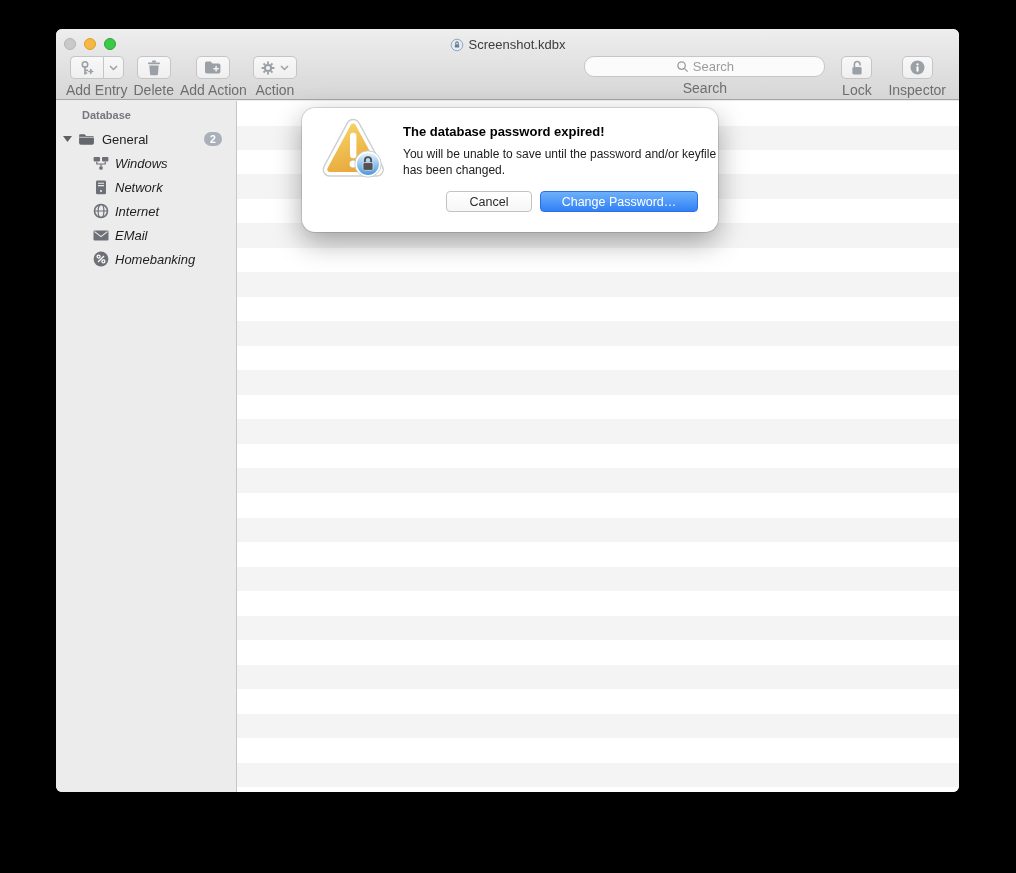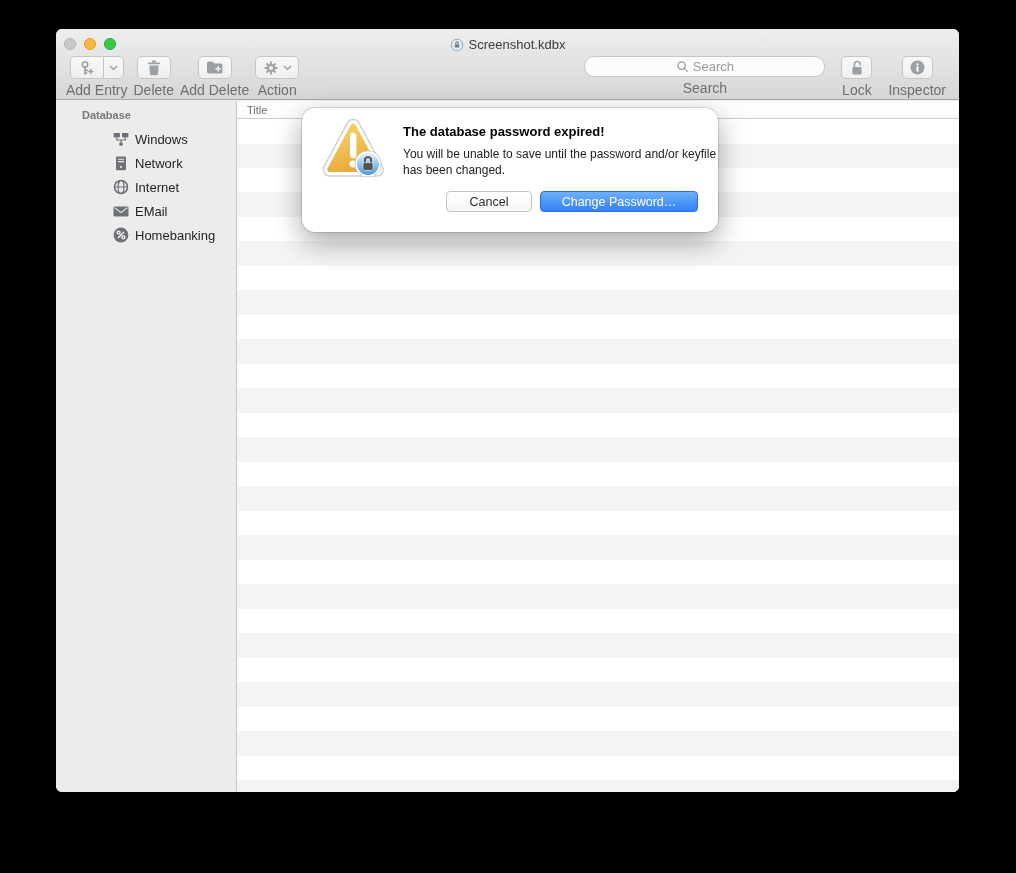--- a/index.html
+++ b/index.html
@@ -63,21 +63,21 @@
   .tree { position:absolute; left:0; top:26px; width:100%; }
   .tree-row { height:24px; display:flex; align-items:center; font-size:13px; color:#1f1f22; }
   .tree-row .disclosure { width:10px; margin-left:7px; display:flex; }
   .tree-row .g-icon { margin-left:5px; display:flex; }
   .tree-row .g-label { margin-left:7px; }
   .badge {
     position:absolute; right:14px; min-width:18px; height:14px; padding:0 5px;
     background:#a9b0ba; border-radius:8px; color:#fff; font-size:10.5px; font-weight:bold;
     display:flex; align-items:center; justify-content:center;
   }
-  .child-row { padding-left:56px; }
+  .child-row { padding-left:36px;font-style:italic; }
   .child-row .c-icon { width:17px; display:flex; justify-content:center; }
   .child-row .c-label { margin-left:6px; }
 
   .main { flex:1; height:100%; display:flex; flex-direction:column; background:#fff; position:relative; }
   .list-header {
     height:18px; background:#fdfdfd; border-bottom:1px solid #cccccc;
     font-size:11px; color:#6f6f6f; display:flex; align-items:center; padding-left:10px;
   }
   .list-rows {
     flex:1;
@@ -169,21 +169,21 @@
           <span style="display:flex">
             <svg width="18" height="15" viewBox="0 0 18 15">
               <path d="M1 3.2 a1.6 1.6 0 0 1 1.6 -1.6 h4.2 l1.6 1.8 h6.4 a1.6 1.6 0 0 1 1.6 1.6 v6.8 a1.8 1.8 0 0 1 -1.8 1.8 H2.8 A1.8 1.8 0 0 1 1 11.8 Z" fill="#9aa0a6"></path>
               <g stroke="#f2f2f2" stroke-width="1.5" stroke-linecap="round">
                 <line x1="12.1" y1="6.6" x2="12.1" y2="11"></line>
                 <line x1="9.9" y1="8.8" x2="14.3" y2="8.8"></line>
               </g>
             </svg>
           </span>
         </div>
-        <div class="tb-label">Add Delete</div>
+        <div class="tb-label">Add Action</div>
       </div>
 
       <div class="tb-item">
         <div class="bezel wide">
           <span style="display:flex">
             <svg width="16" height="16" viewBox="0 0 16 16" stroke="#9aa0a6" fill="none">
               <circle cx="8" cy="8" r="3.1" stroke-width="2"></circle>
               <g stroke-width="1.8">
                 <line x1="12" y1="8" x2="14.4" y2="8"></line>
                   <line x1="1.6" y1="8" x2="4" y2="8"></line>
@@ -246,20 +246,35 @@
       </div>
     </div>
   </div>
 
   <div class="content">
 
     <div class="sidebar">
       <div class="sidebar-header">Database</div>
       <div class="tree">
 
+        <div class="tree-row" style="position:relative">
+          <span class="disclosure">
+            <svg width="9" height="6" viewBox="0 0 9 6">
+                <polygon points="0,0 9,0 4.5,6" fill="#606060"></polygon>
+              </svg>
+          </span>
+          <span class="g-icon">
+            <svg width="17" height="13" viewBox="0 0 18 14">
+              <path d="M1 3 a1.6 1.6 0 0 1 1.6 -1.6 h4.4 l1.6 1.8 h6.8 a1.6 1.6 0 0 1 1.6 1.6 v6 a1.9 1.9 0 0 1 -1.9 1.9 H2.9 A1.9 1.9 0 0 1 1 10.8 Z" fill="#64676d"></path>
+              <line x1="1" y1="4.6" x2="17" y2="4.6" stroke="#ececec" stroke-width="0.8"></line>
+            </svg>
+          </span>
+          <span class="g-label">General</span>
+          <span class="badge">2</span>
+        </div>
 
         <div class="tree-row child-row">
           <span class="c-icon">
             <svg width="16" height="15" viewBox="0 0 16 15">
               <rect x="0.6" y="1" width="6.4" height="4.4" rx="0.8" fill="#6d7076"></rect>
               <rect x="9" y="1" width="6.4" height="4.4" rx="0.8" fill="#6d7076"></rect>
               <g stroke="#6d7076" stroke-width="1.2" fill="none">
                 <polyline points="3.8,5.8 3.8,8 12.2,8 12.2,5.8"></polyline>
                 <line x1="8" y1="8" x2="8" y2="10"></line>
               </g>
@@ -320,21 +335,20 @@
               </g>
             </svg>
           </span>
           <span class="c-label">Homebanking</span>
         </div>
 
       </div>
     </div>
 
     <div class="main">
-      <div class="list-header">Title</div>
       <div class="list-rows"></div>
     </div>
   </div>
 
   <div class="alert">
     <div class="alert-icon">
       <svg width="66" height="62" viewBox="0 0 66 62">
         <defs>
           <linearGradient id="warnG" x1="0" y1="0" x2="0.35" y2="1">
             <stop offset="0" stop-color="#f8d96b"></stop>

